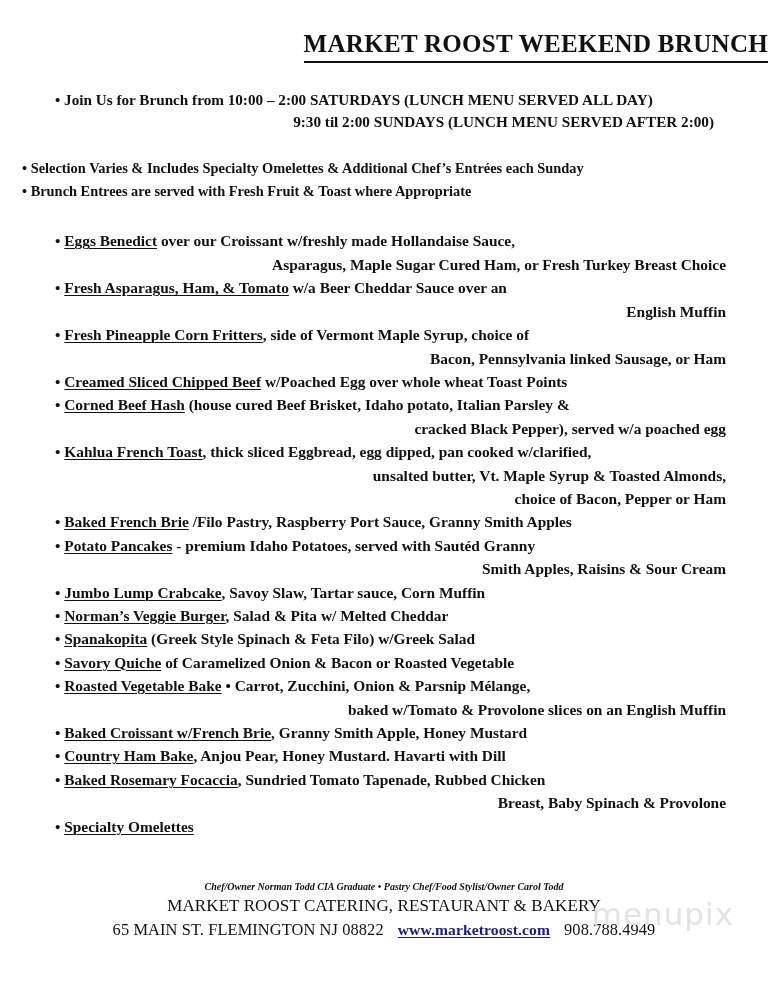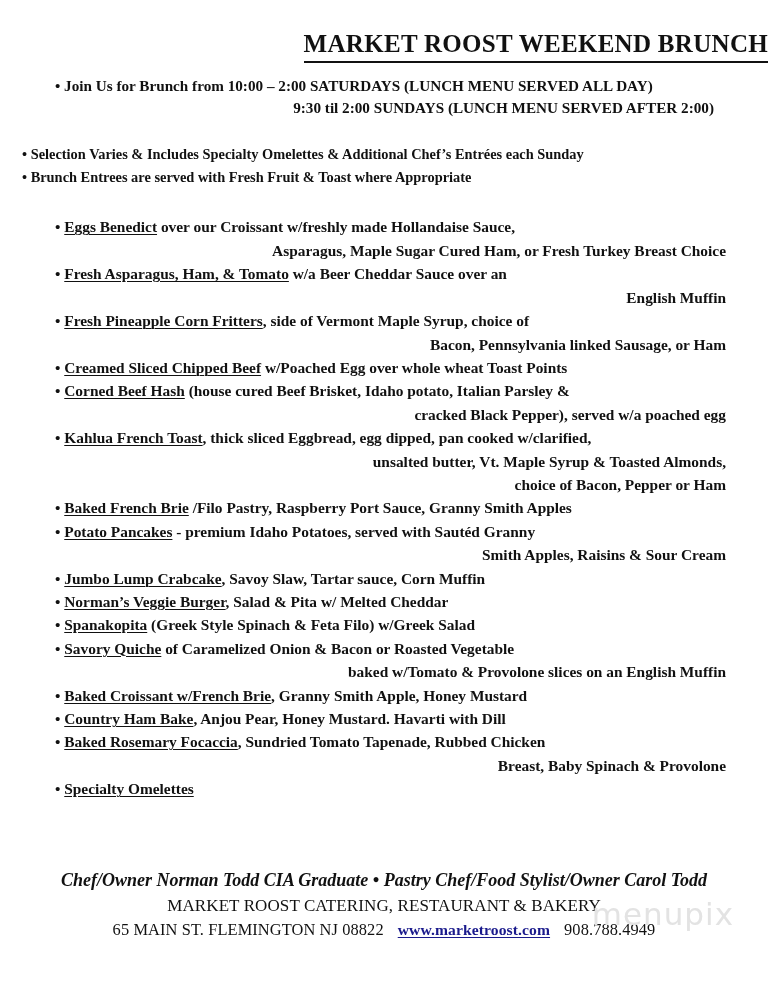--- a/index.html
+++ b/index.html
@@ -33,21 +33,21 @@
     font-size: 25px;
     font-weight: bold;
     letter-spacing: 0.3px;
     border-bottom: 2px solid #111;
     padding-bottom: 2px;
     line-height: 1.15;
   }
 
   
   .hours-block {
-    margin-top: 12px;
+    margin-top: 26px;
     padding-left: 55px;
     padding-right: 48px;
   }
   .hours-line-1 {
     font-size: 15.2px;
     font-weight: bold;
     line-height: 1.45;
     text-align: left;
     white-space: nowrap;
   }
@@ -107,21 +107,21 @@
 
   
   .footer {
     position: absolute;
     left: 0;
     right: 0;
     bottom: 52px;
     text-align: center;
   }
   .footer-chef {
-    font-size: 18px;
+    font-size: 10px;
     font-weight: bold;
     font-style: italic;
     line-height: 1.5;
     text-align: center;
   }
   .footer-biz {
     font-size: 17px;
     line-height: 1.45;
     letter-spacing: 0.1px;
   }
@@ -213,20 +213,21 @@
       <div class="menu-item">
         <div class="item-line first"><span class="bullet">•</span> <span class="uline">Norman’s Veggie Burger</span><span>, Salad &amp; Pita w/ Melted Cheddar</span></div>
       </div>
       <div class="menu-item">
         <div class="item-line first"><span class="bullet">•</span> <span class="uline">Spanakopita</span><span> (Greek Style Spinach &amp; Feta Filo) w/Greek Salad</span></div>
       </div>
       <div class="menu-item">
         <div class="item-line first"><span class="bullet">•</span> <span class="uline">Savory Quiche</span><span> of Caramelized Onion &amp; Bacon or Roasted Vegetable</span></div>
       </div>
       <div class="menu-item">
+        <div class="item-line first"><span class="bullet">•</span> <span class="uline">Roasted Vegetable Bake</span><span> • Carrot, Zucchini, Onion &amp; Parsnip Mélange,</span></div>
         <div class="item-line cont">baked w/Tomato &amp; Provolone slices on an English Muffin</div>
       </div>
       <div class="menu-item">
         <div class="item-line first"><span class="bullet">•</span> <span class="uline">Baked Croissant w/French Brie</span><span>, Granny Smith Apple, Honey Mustard</span></div>
       </div>
       <div class="menu-item">
         <div class="item-line first"><span class="bullet">•</span> <span class="uline">Country Ham Bake</span><span>, Anjou Pear, Honey Mustard. Havarti with Dill</span></div>
       </div>
       <div class="menu-item">
         <div class="item-line first"><span class="bullet">•</span> <span class="uline">Baked Rosemary Focaccia</span><span>, Sundried Tomato Tapenade, Rubbed Chicken</span></div>

